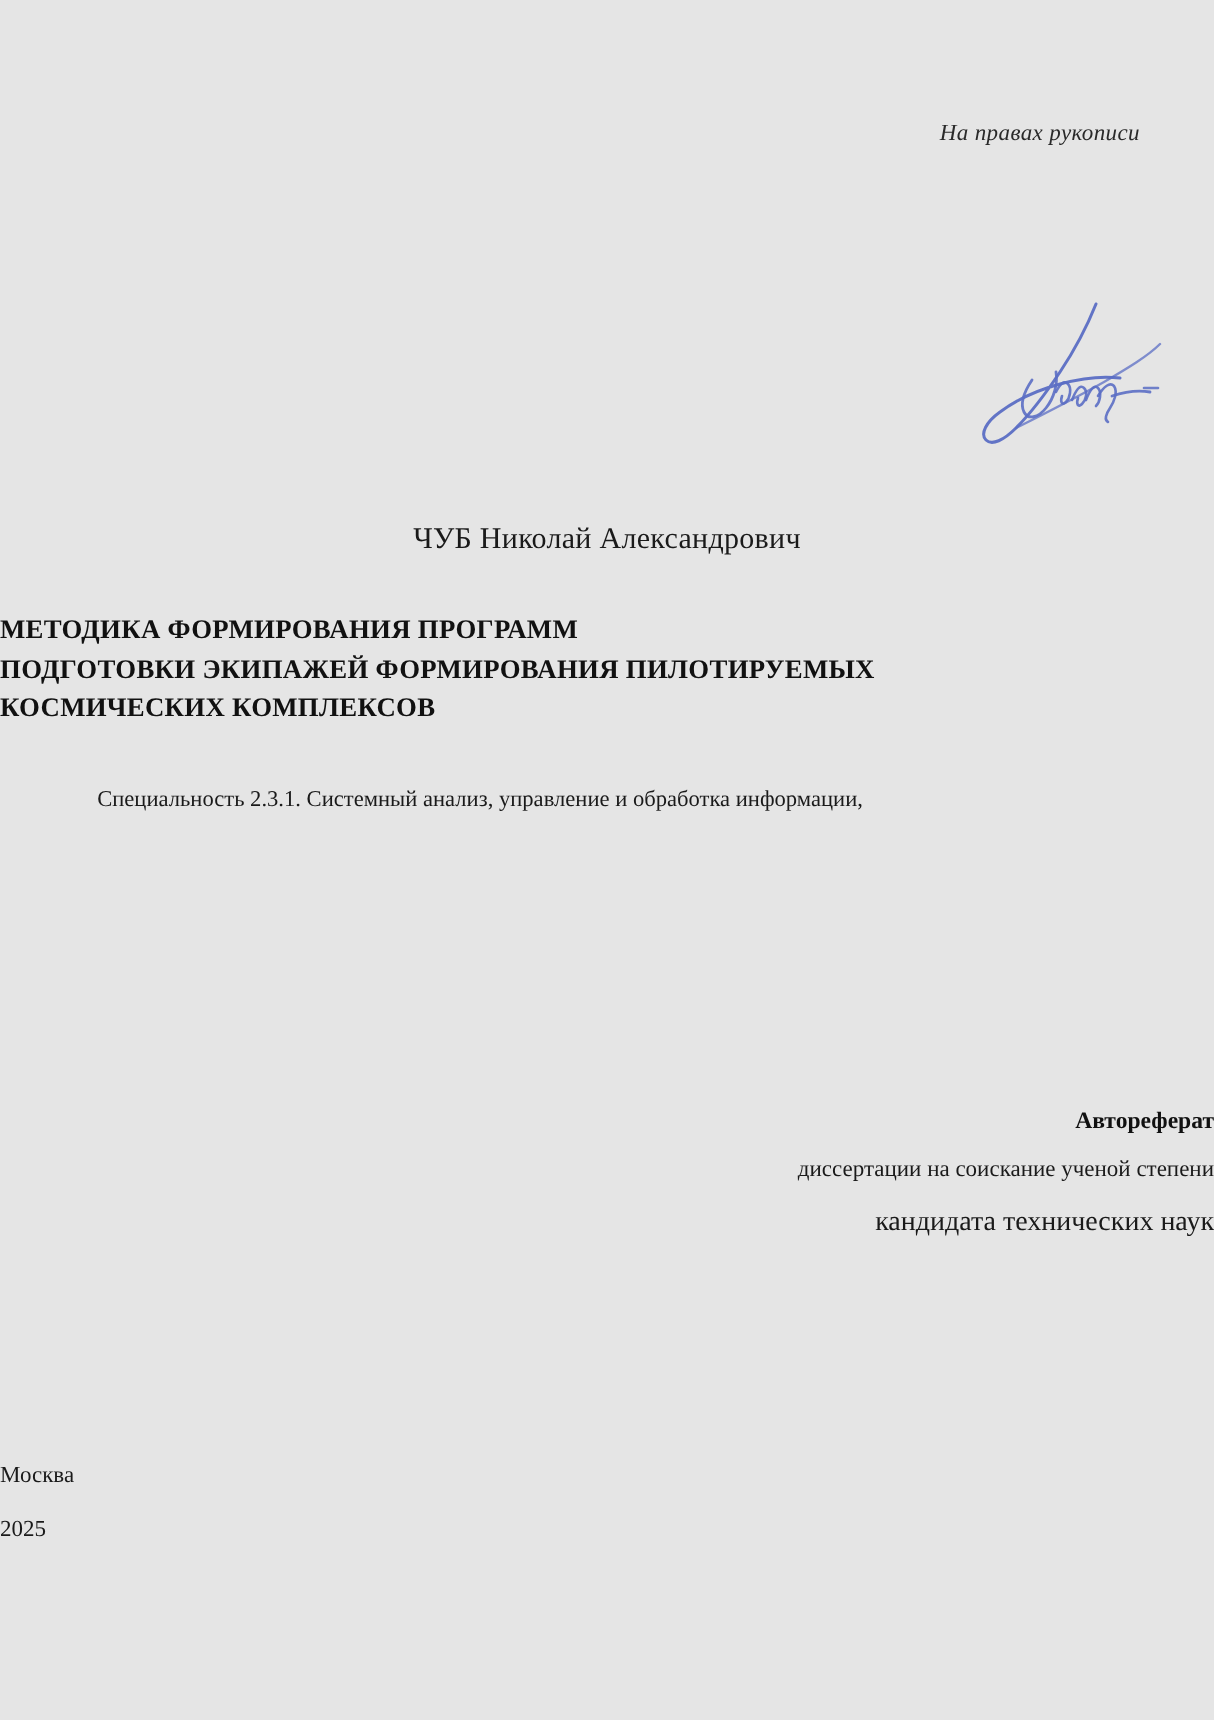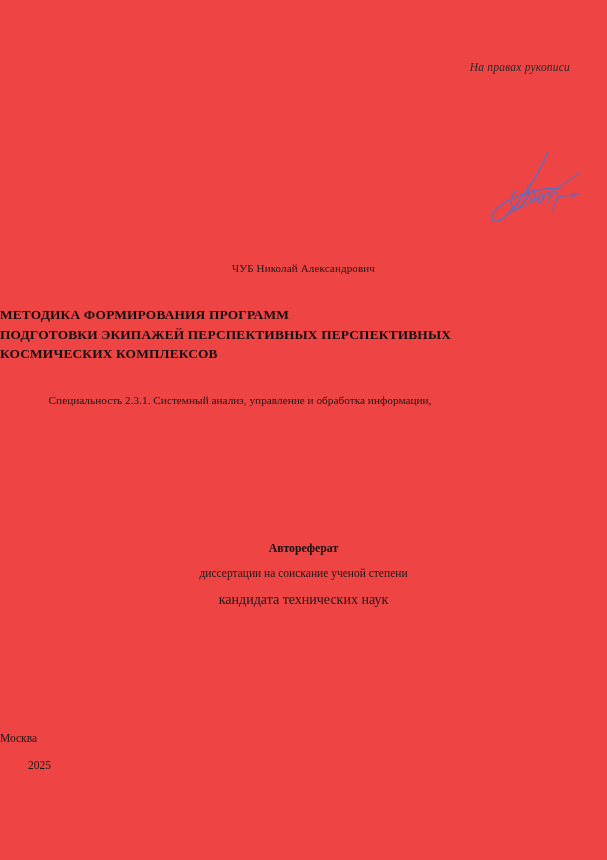--- a/index.html
+++ b/index.html
@@ -15,21 +15,21 @@
     color: #1a1a1a;
     position: relative;
     overflow: hidden;
   }
 
   .page {
     position: absolute;
     inset: 0;
     width: 607px;
     height: 860px;
-    background: #ef4444;
+    background: #e5e5e5;
   }
 
   
   .manuscript-note {
     position: absolute;
     top: 61px;
     right: 37px;
     font-style: italic;
     font-size: 11.5px;
     letter-spacing: 0.2px;
@@ -52,21 +52,21 @@
     height: 100px;
   }
 
   
   .author-name {
     position: absolute;
     top: 262px;
     left: 0;
     width: 607px;
     text-align: center;
-    font-size: 11px;
+    font-size: 15px;
     letter-spacing: 0.15px;
     color: #1a1a1a;
   }
 
   
   .doc-title {
     position: absolute;
     top: 305px;
     left: 0;
     width: 607px;
@@ -88,24 +88,24 @@
     text-align: center;
     font-size: 11.3px;
     line-height: 17.5px;
     color: #1a1a1a;
   }
   .specialty .sline { display: block; white-space: nowrap; }
 
   
   .abstract-block {
     position: absolute;
-    top: 540px;
-    left: 0;
-    width: 607px;
-    text-align: center;
+    top: 552px;
+    left: 0;
+    width: 607px;
+    text-align: right;
   }
   .abstract-heading {
     font-weight: bold;
     font-size: 11.8px;
     line-height: 16px;
     color: #111111;
   }
   .abstract-sub1 {
     margin-top: 9px;
     font-size: 11.5px;
@@ -130,21 +130,20 @@
   .footer-city {
     font-size: 11.5px;
     line-height: 16px;
     color: #1a1a1a;
   }
   .footer-year {
     margin-top: 11px;
     font-size: 11.5px;
     line-height: 16px;
     color: #1a1a1a;
-    padding-left: 28px;
   }
 </style>
 </head>
 <body>
 
 <div class="page">
 
   <div class="manuscript-note">На правах рукописи</div>
 
   <div class="signature-wrap">
@@ -171,21 +170,21 @@
 
         <path d="M22 76 C34 70, 50 62, 66 53 C78 46, 88 40, 94 34" stroke-width="1.2" opacity="0.75"></path>
       </g>
     </svg>
   </div>
 
   <div class="author-name">ЧУБ Николай Александрович</div>
 
   <div class="doc-title">
     <span class="tline">МЕТОДИКА ФОРМИРОВАНИЯ ПРОГРАММ</span>
-    <span class="tline">ПОДГОТОВКИ ЭКИПАЖЕЙ ПЕРСПЕКТИВНЫХ ПЕРСПЕКТИВНЫХ</span>
+    <span class="tline">ПОДГОТОВКИ ЭКИПАЖЕЙ ФОРМИРОВАНИЯ ПИЛОТИРУЕМЫХ</span>
     <span class="tline">КОСМИЧЕСКИХ КОМПЛЕКСОВ</span>
   </div>
 
   <div class="specialty">
     <span class="sline">Специальность 2.3.1. Системный анализ, управление и обработка информации,</span>
   </div>
 
   <div class="abstract-block">
     <div class="abstract-heading">Автореферат</div>
     <div class="abstract-sub1">диссертации на соискание ученой степени</div>

